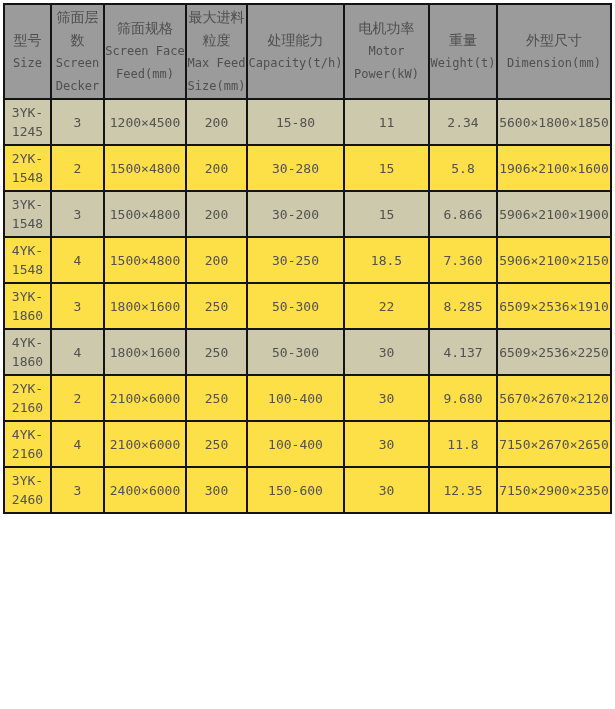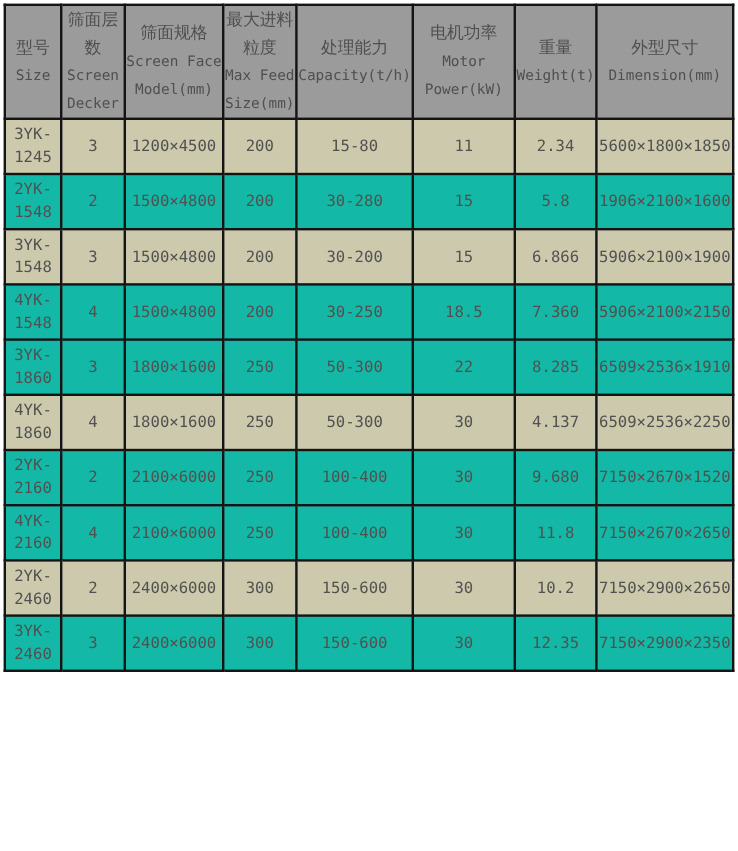--- a/index.html
+++ b/index.html
@@ -28,21 +28,21 @@
     vertical-align: middle;
     padding: 0;
     color: #515151;
   }
   thead tr { height: 95px; background: #9b9b9b; }
   thead th { font-weight: normal; color: #4f4f4f; }
   thead .zh { font-size: 14px; line-height: 23px; }
   thead .en { font-size: 12px; line-height: 23px; }
   tbody tr { height: 46px; }
   tbody tr.tan  { background: #cdc9ac; padding-left: 46px; }
-  tbody tr.gray { background: #14b8a6; }
+  tbody tr.gray { background: #fde047; }
   tbody td { font-size: 13px; line-height: 19px; }
 </style>
 </head>
 <body>
 
 <div class="page">
   <table class="spec">
     <colgroup>
         <col style="width: 47px;">
         <col style="width: 53px;">
@@ -58,21 +58,21 @@
           <th>
             <div class="zh">型号</div>
             <div class="en">Size</div>
           </th>
           <th>
             <div class="zh">筛面层数</div>
             <div class="en">Screen Decker</div>
           </th>
           <th>
             <div class="zh">筛面规格</div>
-            <div class="en">Screen Face Model(mm)</div>
+            <div class="en">Screen Face Feed(mm)</div>
           </th>
           <th>
             <div class="zh">最大进料粒度</div>
             <div class="en">Max Feed Size(mm)</div>
           </th>
           <th>
             <div class="zh">处理能力</div>
             <div class="en">Capacity(t/h)</div>
           </th>
           <th>
@@ -151,41 +151,31 @@
           <td>6509×2536×2250</td>
         </tr>
         <tr class="gray">
           <td>2YK-2160</td>
           <td>2</td>
           <td>2100×6000</td>
           <td>250</td>
           <td>100-400</td>
           <td>30</td>
           <td>9.680</td>
-          <td>7150×2670×1520</td>
+          <td>5670×2670×2120</td>
         </tr>
         <tr class="gray">
           <td>4YK-2160</td>
           <td>4</td>
           <td>2100×6000</td>
           <td>250</td>
           <td>100-400</td>
           <td>30</td>
           <td>11.8</td>
           <td>7150×2670×2650</td>
-        </tr>
-        <tr class="tan">
-          <td>2YK-2460</td>
-          <td>2</td>
-          <td>2400×6000</td>
-          <td>300</td>
-          <td>150-600</td>
-          <td>30</td>
-          <td>10.2</td>
-          <td>7150×2900×2650</td>
         </tr>
         <tr class="gray">
           <td>3YK-2460</td>
           <td>3</td>
           <td>2400×6000</td>
           <td>300</td>
           <td>150-600</td>
           <td>30</td>
           <td>12.35</td>
           <td>7150×2900×2350</td>

